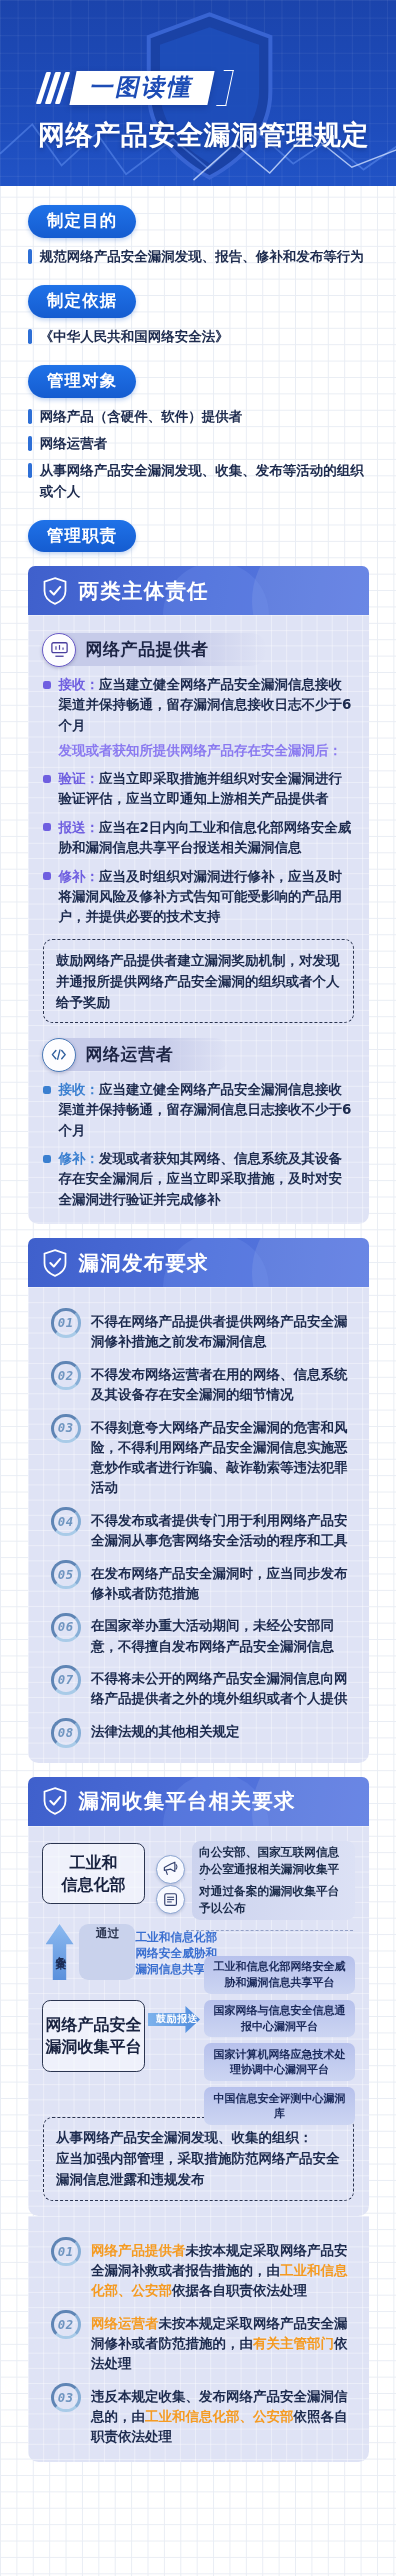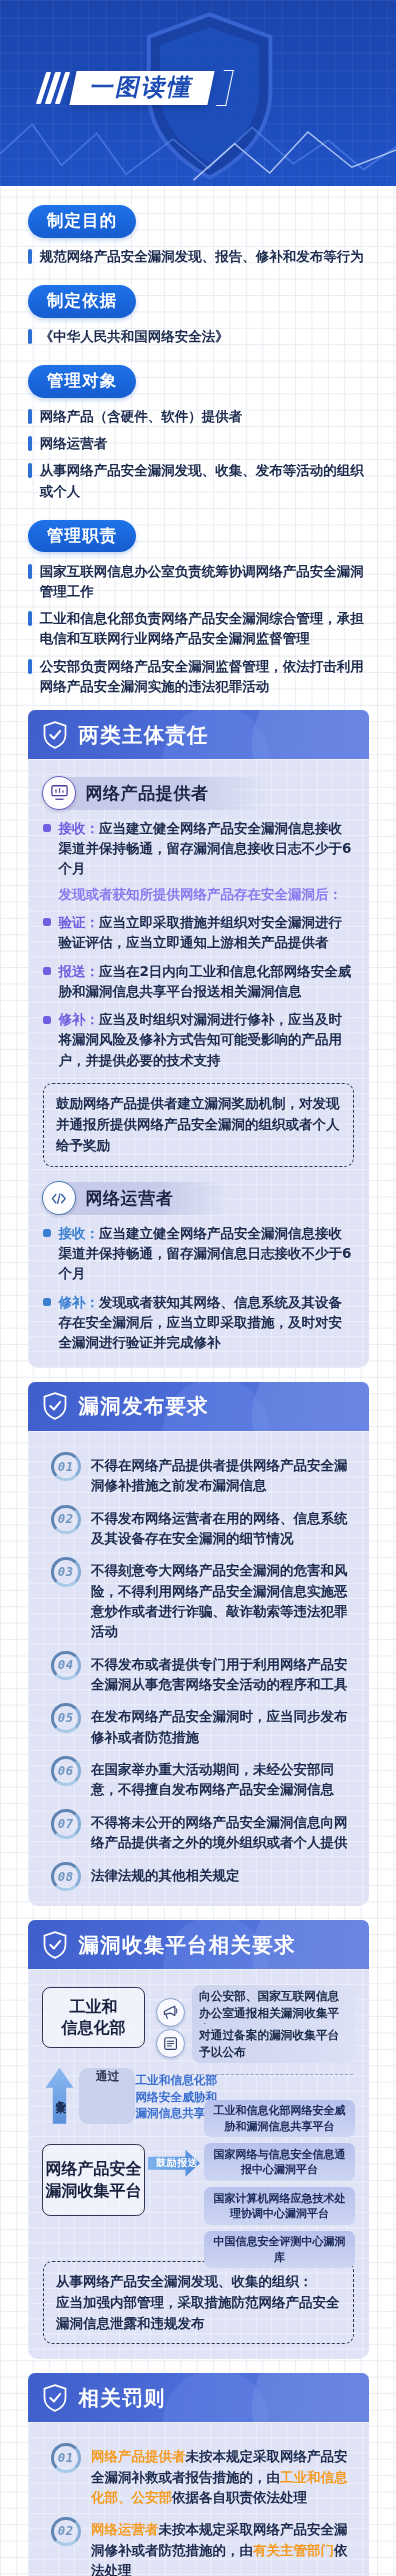--- a/index.html
+++ b/index.html
@@ -129,20 +129,21 @@
     </svg>
     <div class="badge-wrap">
       <span class="slashes">
           <i></i>
           <i></i>
           <i></i>
         </span>
       <span class="badge-box">一图读懂</span>
       <span class="badge-tail"></span>
     </div>
+    <h1 class="hero-title">网络产品安全漏洞管理规定</h1>
   </header>
 
   <section class="sec">
     <span class="pill">制定目的</span>
     <div class="items">
       <div class="item">
           <span class="bar"></span>
           <p>规范网络产品安全漏洞发现、报告、修补和发布等行为</p>
         </div>
     </div>
@@ -171,34 +172,20 @@
         </div>
       <div class="item">
           <span class="bar"></span>
           <p>从事网络产品安全漏洞发现、收集、发布等活动的组织或个人</p>
         </div>
     </div>
   </section>
 
   <section class="sec">
     <span class="pill">管理职责</span>
-    <div class="items">
-      <div class="item">
-          <span class="bar"></span>
-          <p>国家互联网信息办公室负责统筹协调网络产品安全漏洞管理工作</p>
-        </div>
-      <div class="item">
-          <span class="bar"></span>
-          <p>工业和信息化部负责网络产品安全漏洞综合管理，承担电信和互联网行业网络产品安全漏洞监督管理</p>
-        </div>
-      <div class="item">
-          <span class="bar"></span>
-          <p>公安部负责网络产品安全漏洞监督管理，依法打击利用网络产品安全漏洞实施的违法犯罪活动</p>
-        </div>
-    </div>
   </section>
 
   <div class="banner">
     <span class="bicon">
       <svg width="26" height="28" viewBox="0 0 44 48">
           <path d="M22 2 L40 8 V24 C40 36 32 42 22 46 C12 42 4 36 4 24 V8 Z" fill="none" stroke="#fff" stroke-width="3"></path>
           <polyline points="14,24 20,30 31,17" fill="none" stroke="#fff" stroke-width="3.4" stroke-linecap="round" stroke-linejoin="round"></polyline>
         </svg>
     </span>
     <h2>两类主体责任</h2>
@@ -392,29 +379,20 @@
         <span class="rpill">国家计算机网络应急技术处理协调中心漏洞平台</span>
         <span class="rpill">中国信息安全评测中心漏洞库</span>
       </div>
     </div>
 
     <div class="dashedbox">
       <p><span class="note-title">从事网络产品安全漏洞发现、收集的组织：</span><span>应当加强内部管理，采取措施防范网络产品安全漏洞信息泄露和违规发布</span></p>
     </div>
   </div>
 
-  <div class="banner">
-    <span class="bicon">
-      <svg width="26" height="28" viewBox="0 0 44 48">
-          <path d="M22 2 L40 8 V24 C40 36 32 42 22 46 C12 42 4 36 4 24 V8 Z" fill="none" stroke="#fff" stroke-width="3"></path>
-          <polyline points="14,24 20,30 31,17" fill="none" stroke="#fff" stroke-width="3.4" stroke-linecap="round" stroke-linejoin="round"></polyline>
-        </svg>
-    </span>
-    <h2>相关罚则</h2>
-  </div>
   <div class="card">
     <div class="numitem">
       <span class="numcircle">
           <i>01</i>
         </span>
       <p><span class="hl">网络产品提供者</span><span>未按本规定采取网络产品安全漏洞补救或者报告措施的，由</span><span class="hl">工业和信息化部、公安部</span><span>依据各自职责依法处理</span></p>
     </div>
     <div class="numitem">
       <span class="numcircle">
           <i>02</i>

